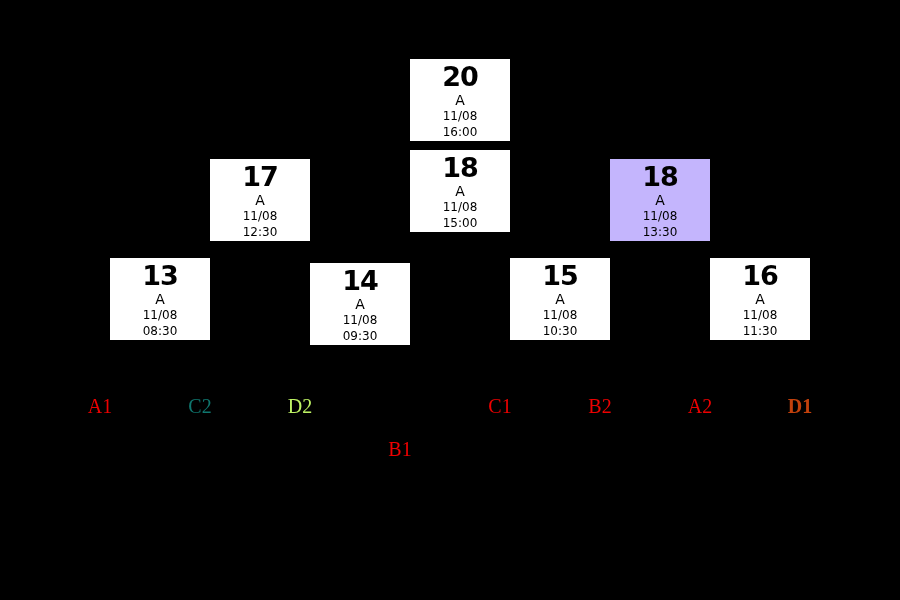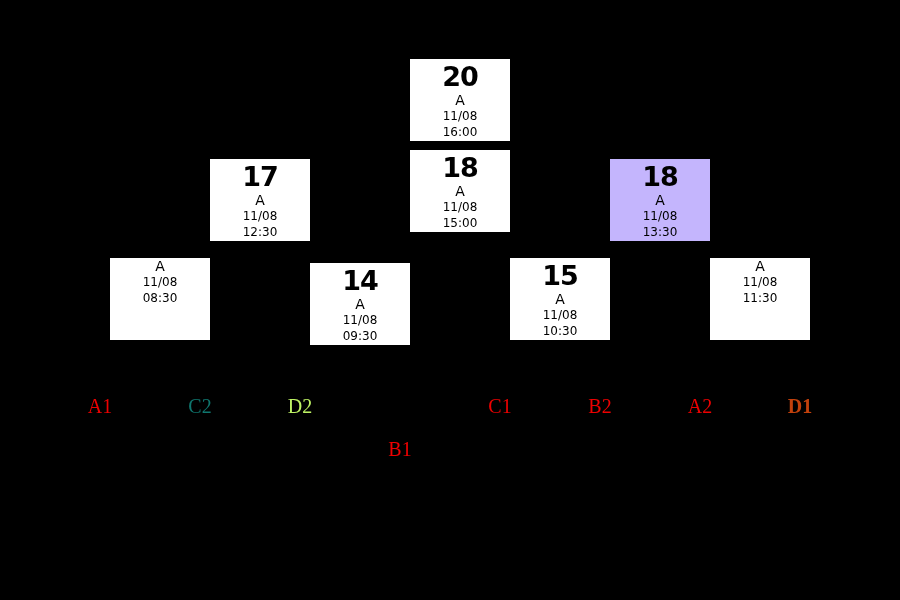--- a/index.html
+++ b/index.html
@@ -50,37 +50,39 @@
     color: #ee0000;
     white-space: nowrap;
     text-align: center;
   }
 </style>
 </head>
 <body style="background: rgb(0, 0, 0);">
 
 <div id="stage" style="background: rgb(0, 0, 0);">
     <div class="match-box" style="left: 110px; top: 258px; background: rgb(255, 255, 255); color: rgb(0, 0, 0);">
+    <span class="match-number">13</span>
     <span class="match-group">A</span>
     <span class="match-date">11/08</span>
     <span class="match-time">08:30</span>
   </div>
     <div class="match-box" style="left: 310px; top: 263px; background: rgb(255, 255, 255); color: rgb(0, 0, 0);">
     <span class="match-number">14</span>
     <span class="match-group">A</span>
     <span class="match-date">11/08</span>
     <span class="match-time">09:30</span>
   </div>
     <div class="match-box" style="left: 510px; top: 258px; background: rgb(255, 255, 255); color: rgb(0, 0, 0);">
     <span class="match-number">15</span>
     <span class="match-group">A</span>
     <span class="match-date">11/08</span>
     <span class="match-time">10:30</span>
   </div>
     <div class="match-box" style="left: 710px; top: 258px; background: rgb(255, 255, 255); color: rgb(0, 0, 0);">
+    <span class="match-number">16</span>
     <span class="match-group">A</span>
     <span class="match-date">11/08</span>
     <span class="match-time">11:30</span>
   </div>
     <div class="match-box" style="left: 210px; top: 159px; background: rgb(255, 255, 255); color: rgb(0, 0, 0);">
     <span class="match-number">17</span>
     <span class="match-group">A</span>
     <span class="match-date">11/08</span>
     <span class="match-time">12:30</span>
   </div>

